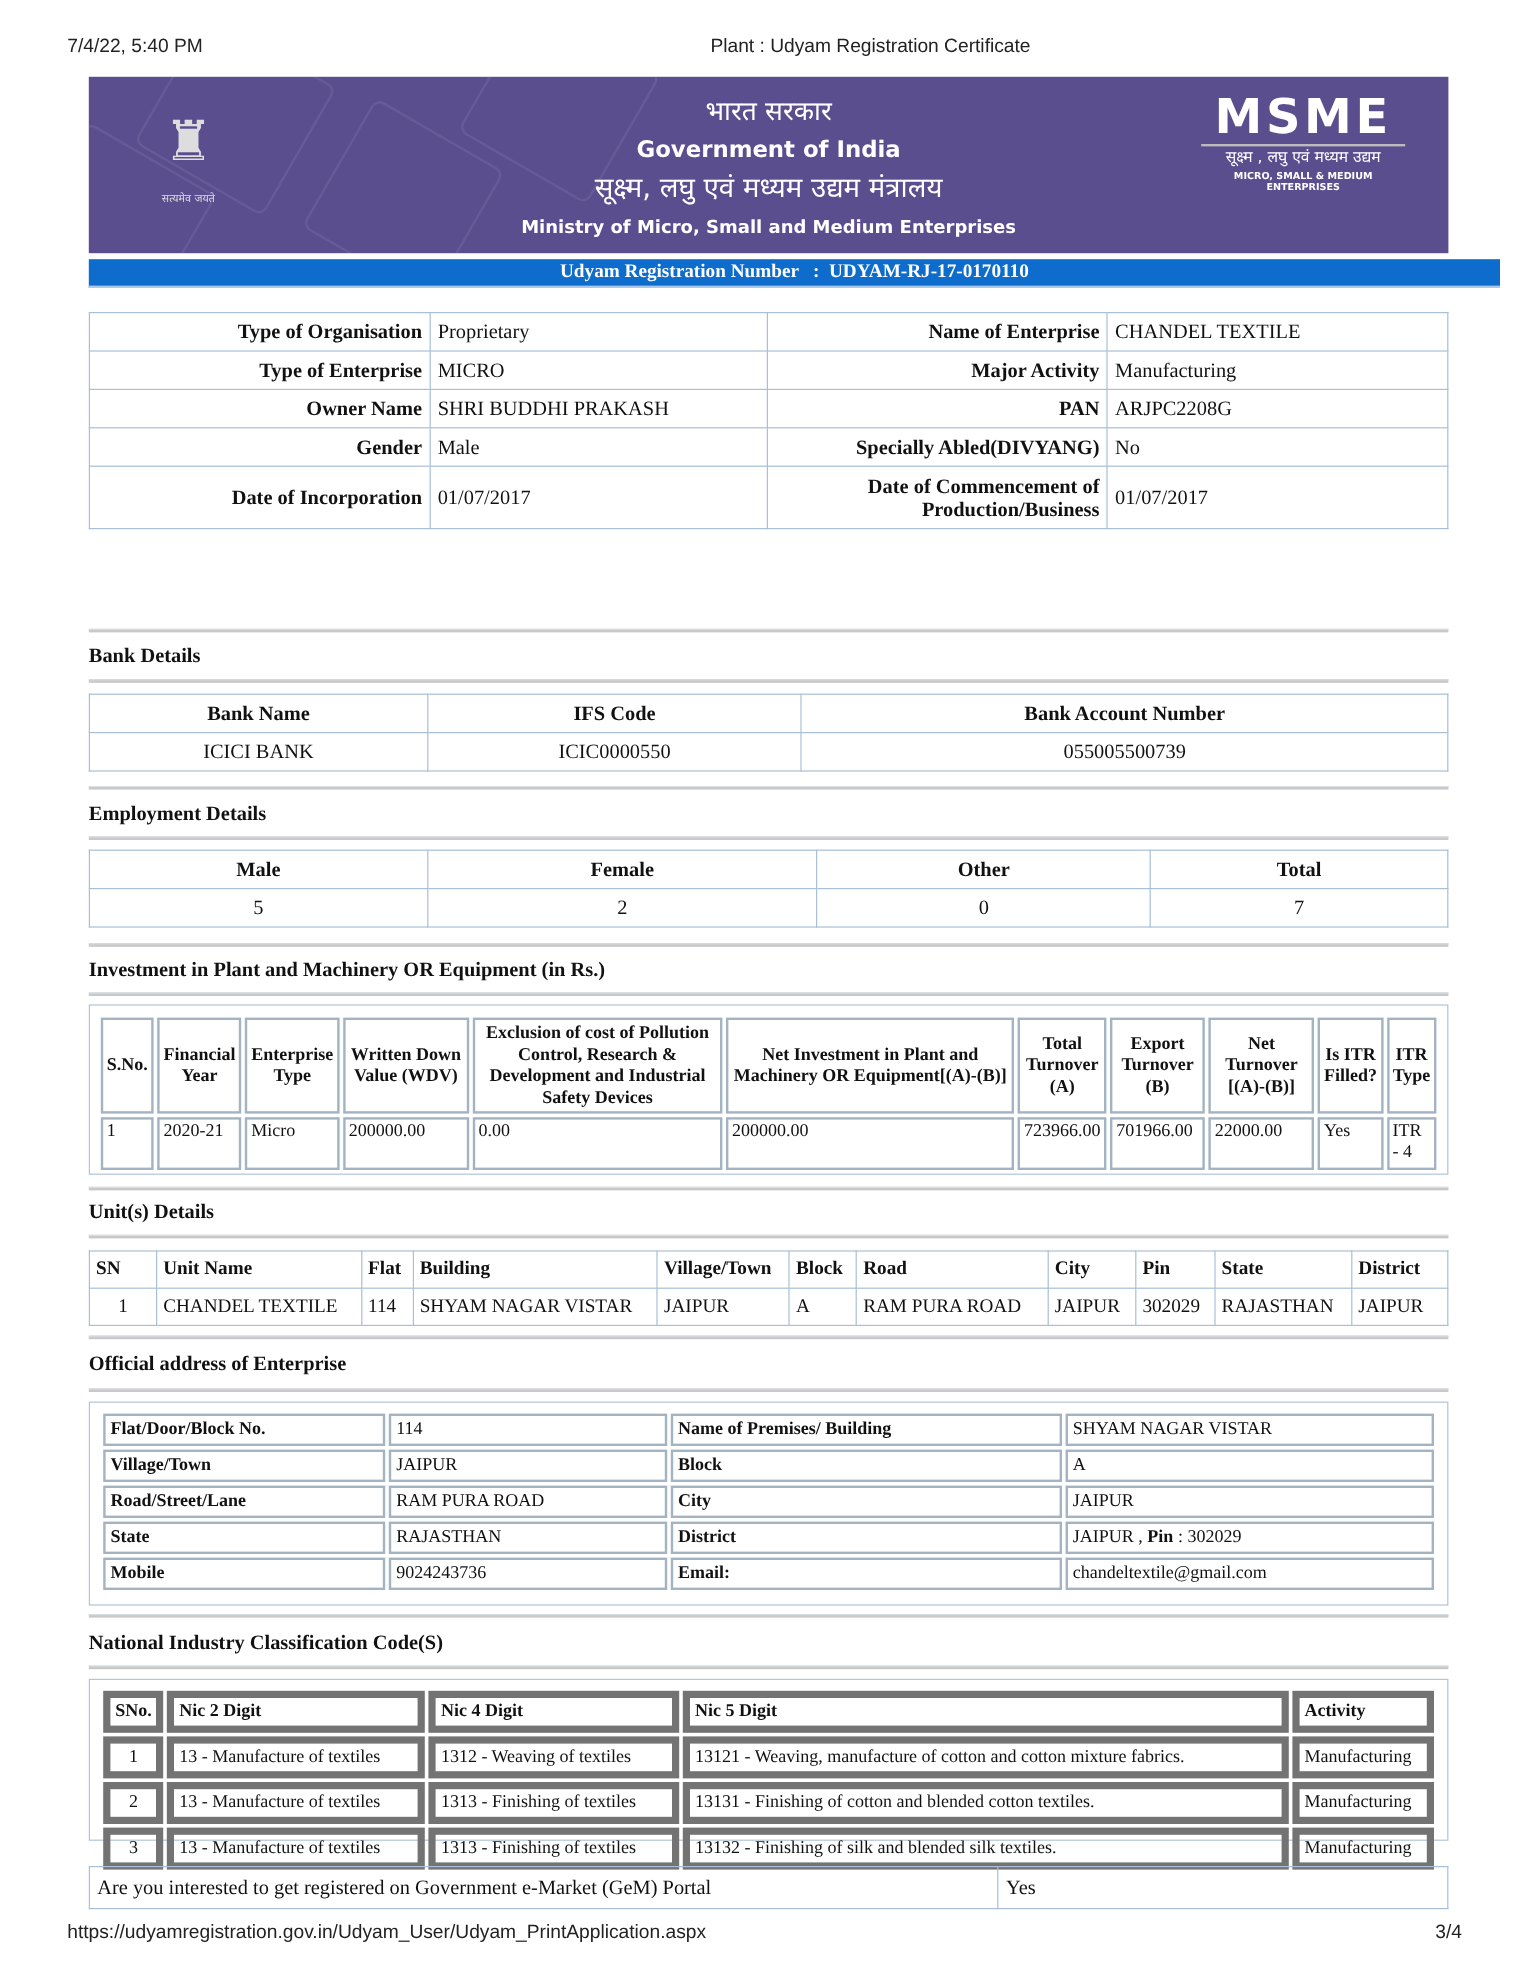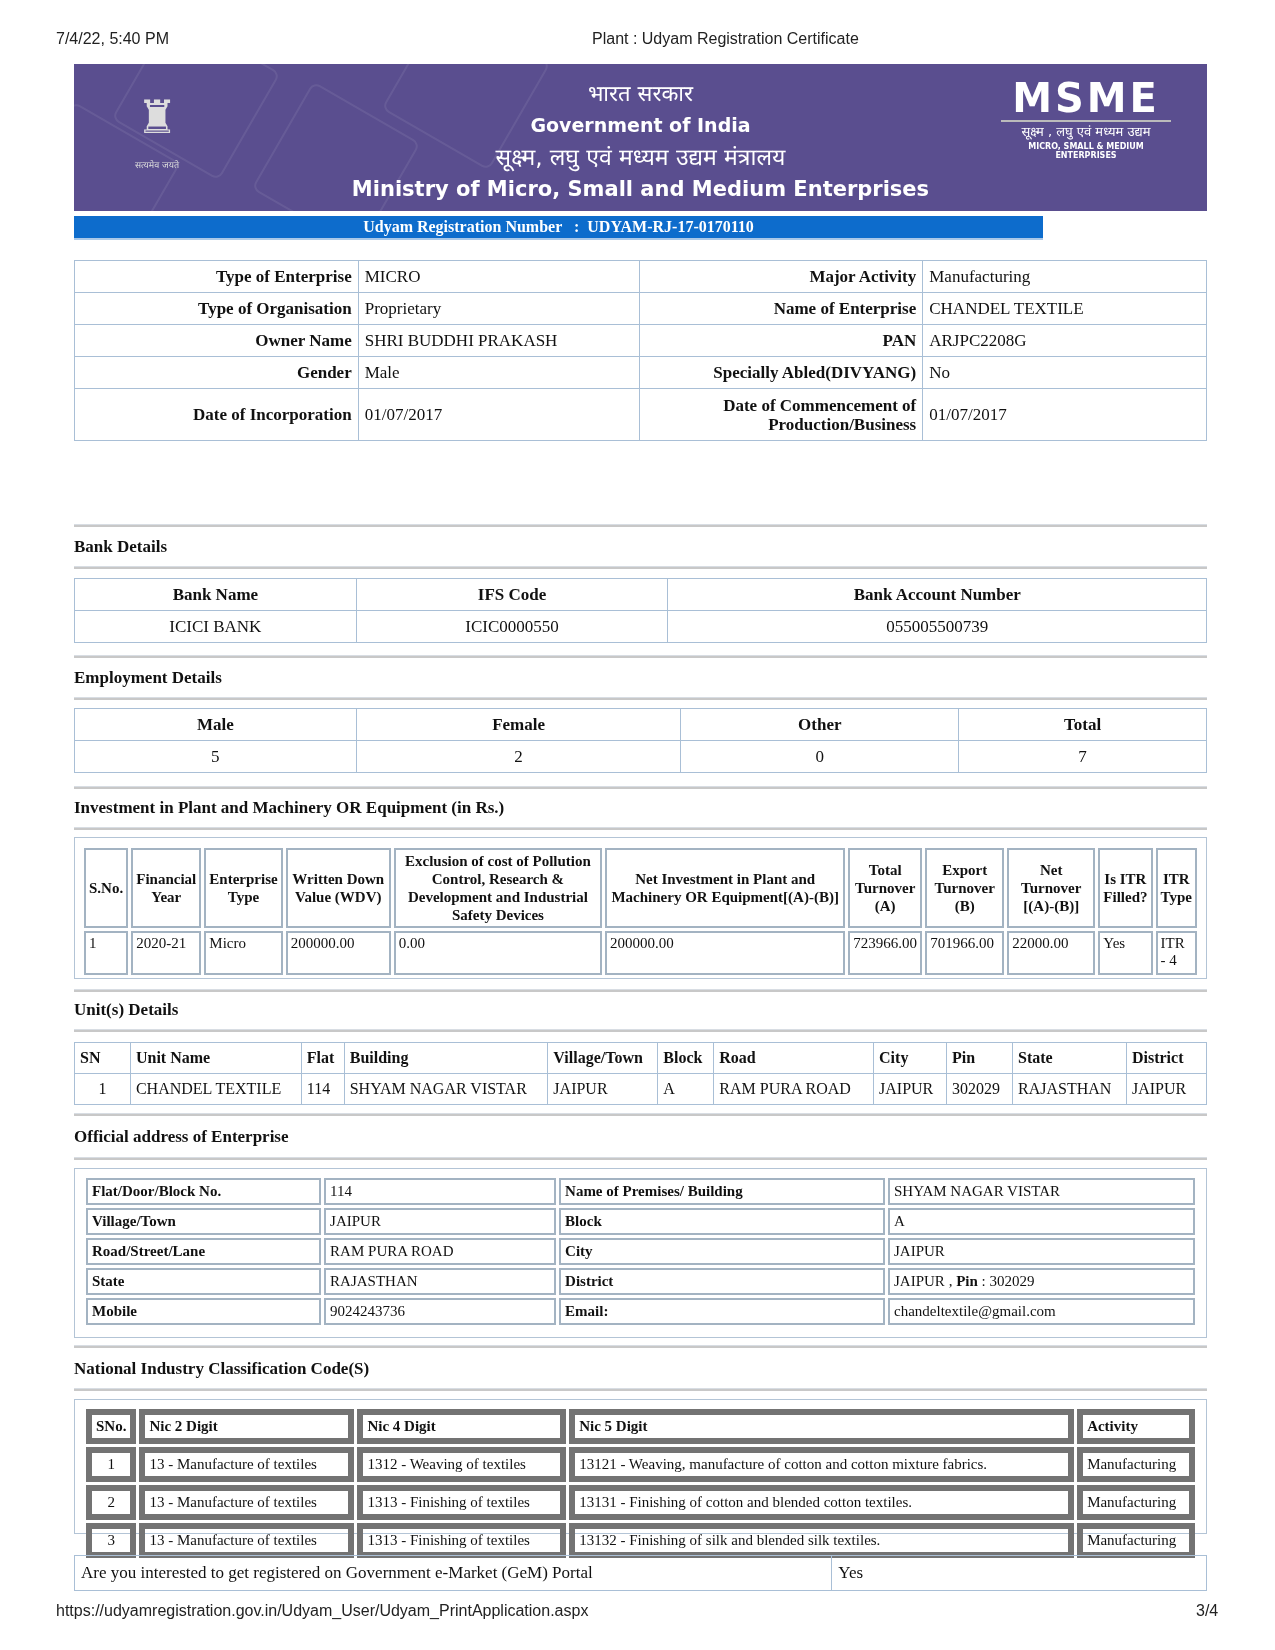--- a/index.html
+++ b/index.html
@@ -4,29 +4,29 @@
 <style>
   html, body { margin:0; padding:0; background:#fff; }
   body { width:1275px; height:1650px; position:relative; overflow:hidden; font-family:"Liberation Serif", serif; color:#111; }
   .print-hdr { position:absolute; font-family:"Liberation Sans", sans-serif; font-size:16px; color:#222; }
   .banner { position:absolute; left:74px; top:64px; width:1133px; height:147px; background:#5a4e8f; overflow:hidden; }
   .banner .hex { position:absolute; border:2px solid rgba(255,255,255,0.08); transform:rotate(30deg); border-radius:8px; }
   .banner .center { position:absolute; left:0; right:0; top:14px; text-align:center; color:#fff; font-family:"DejaVu Sans", sans-serif; }
   .banner .hi1 { font-size:22px; line-height:32px; }
   .banner .en1 { font-size:19px; line-height:30px; font-weight:bold; }
   .banner .hi2 { font-size:23px; line-height:34px; }
-  .banner .en2 { font-size:21px; line-height:30px; font-weight:bold; }
+  .banner .en2 { font-size:15px; line-height:30px; font-weight:bold; }
   .emblem { position:absolute; left:48px; top:14px; width:70px; height:110px; color:#ddd; text-align:center; }
   .emblem .lion { font-size:46px; line-height:80px; }
   .emblem .motto { font-size:9px; font-family:"DejaVu Sans", sans-serif; }
   .msme { position:absolute; right:36px; top:12px; width:170px; color:#fff; text-align:center; }
   .msme .logo { font-family:"DejaVu Sans", sans-serif; font-size:40px; font-weight:bold; letter-spacing:3px; line-height:44px; border-bottom:2px solid #bbb; }
   .msme .hi { font-size:13px; line-height:20px; font-family:"DejaVu Sans", sans-serif; }
   .msme .en { font-size:8px; font-family:"DejaVu Sans", sans-serif; font-weight:bold; }
-  .regbar { position:absolute; left:74px; top:216px; width:969px; height:22px; background:#0d6ccc; color:#fff; text-align:center; font-weight:bold; font-size:16px; line-height:22px; border-bottom:2px solid #aac8e8; }
+  .regbar { position:absolute; left:74px; top:216px; width:1176px; height:22px; background:#0d6ccc; color:#fff; text-align:center; font-weight:bold; font-size:16px; line-height:22px; border-bottom:2px solid #aac8e8; }
   table { border-collapse:collapse; }
   .kv { position:absolute; left:74px; top:260px; width:1133px; font-size:17px; }
   .kv td { border:1.5px solid #a9bfd6; height:31px; padding:0 6px; }
   .kv td.k { text-align:right; font-weight:bold; }
   .sect { position:absolute; left:74px; width:1133px; font-weight:bold; font-size:17px; }
   .hr { position:absolute; left:74px; width:1133px; height:2px; background:#c8c8c8; border-top:1px solid #d8dde3; }
   .grid { position:absolute; left:74px; width:1133px; font-size:17px; }
   .grid td, .grid th { border:1.5px solid #a9bfd6; height:31px; padding:0 6px; text-align:center; }
   .grid th { font-weight:bold; }
   .boxwrap { position:absolute; left:74px; width:1133px; border:1.5px solid #b3c4d6; box-sizing:border-box; }
@@ -82,30 +82,30 @@
 
 <table class="kv">
   <colgroup>
       <col style="width:284px">
       <col style="width:282px">
       <col style="width:283px">
       <col style="width:284px">
     </colgroup>
   <tbody id="kv-body">
       <tr>
+        <td class="k">Type of Organisation</td>
+        <td>Proprietary</td>
+        <td class="k">Name of Enterprise</td>
+        <td>CHANDEL TEXTILE</td>
+      </tr>
+      <tr>
         <td class="k">Type of Enterprise</td>
         <td>MICRO</td>
         <td class="k">Major Activity</td>
         <td>Manufacturing</td>
-      </tr>
-      <tr>
-        <td class="k">Type of Organisation</td>
-        <td>Proprietary</td>
-        <td class="k">Name of Enterprise</td>
-        <td>CHANDEL TEXTILE</td>
       </tr>
       <tr>
         <td class="k">Owner Name</td>
         <td>SHRI BUDDHI PRAKASH</td>
         <td class="k">PAN</td>
         <td>ARJPC2208G</td>
       </tr>
       <tr>
         <td class="k">Gender</td>
         <td>Male</td>

